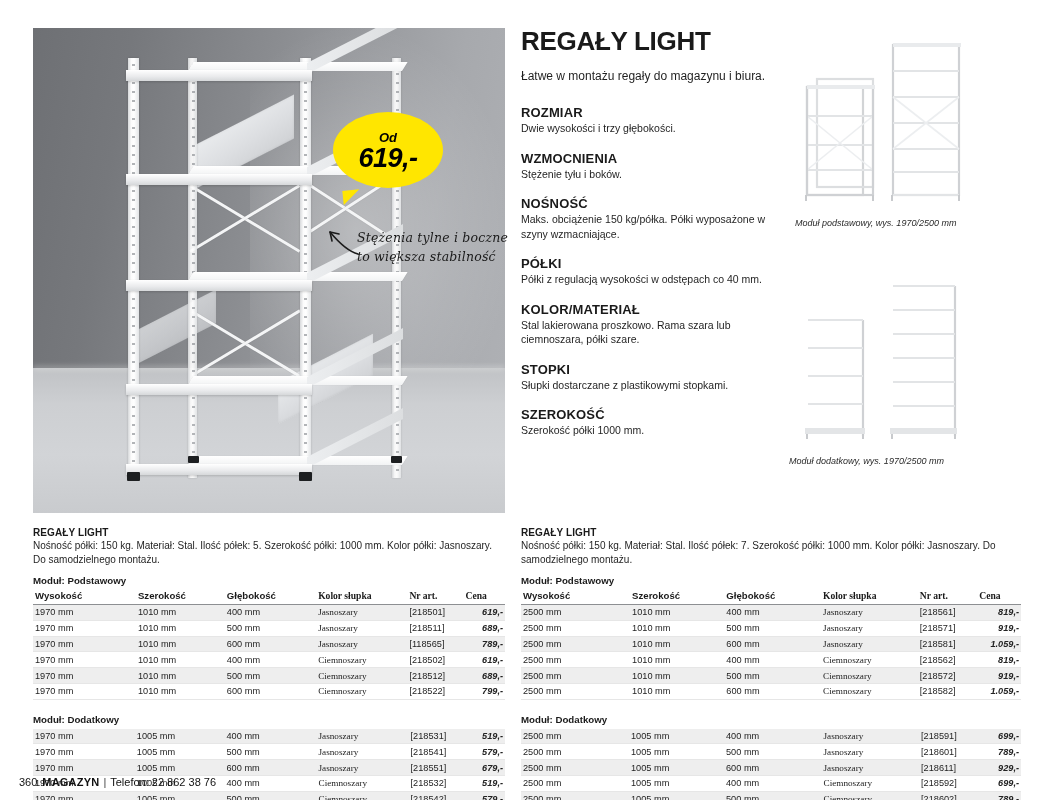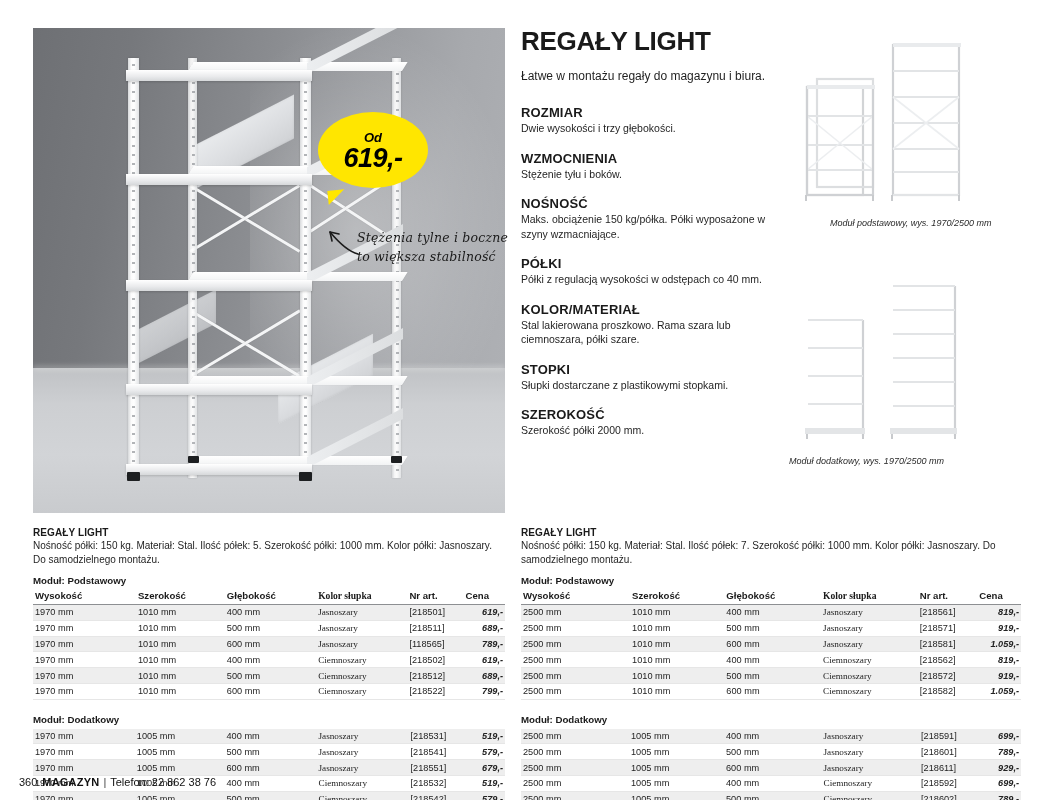--- a/index.html
+++ b/index.html
@@ -130,21 +130,21 @@
     position: absolute;
     width: 13px;
     height: 9px;
     background: #1d1f21;
     border-radius: 1px;
   }
 
   
   .bubble {
     position: absolute;
-    left: 318px;
+    left: 333px;
     top: 112px;
     width: 110px;
     height: 76px;
     background: #ffe600;
     border-radius: 50% / 50%;
     text-align: center;
     z-index: 6;
   }
   .bubble::after {
     content: "";
@@ -239,21 +239,21 @@
   }
   .draw-cap {
     position: absolute;
     font-size: 9px;
     font-style: italic;
     color: #2a2a2a;
     white-space: nowrap;
   }
   .dg1 { left: 795px; top: 30px; width: 235px; height: 190px; }
   .dg2 { left: 795px; top: 278px; width: 235px; height: 175px; }
-  .cap1 { left: 830px; top: 218px; }
+  .cap1 { left: 795px; top: 218px; }
   .cap2 { left: 789px; top: 456px; }
 
   
   .tbl-wrap { position: absolute; }
   .tbl-left  { left: 33px;  top: 527px; width: 472px; }
   .tbl-right { left: 521px; top: 527px; width: 500px; }
 
   .tbl-title {
     font-size: 10px;
     font-weight: bold;
@@ -295,21 +295,21 @@
   }
   table.grid tbody tr:nth-child(odd) td { background: #eeeeee; }
   table.grid tbody tr:nth-child(even) td { background: #ffffff; }
 
   .c-h  { width: 22%; padding-left: 2px !important; }
   .c-w  { width: 19%; }
   .c-d  { width: 19.5%; }
   .c-c  { width: 19.5%; font-family: Liberation Serif, serif; }
   .c-n  { width: 12%; text-align: left; }
   .c-p  { width: 8%;  text-align: right; padding-right: 2px !important; }
-  th.c-n, th.c-p { text-align: right; }
+  th.c-n, th.c-p { text-align: right; font-family: Liberation Serif, serif; }
   td.c-p {
     font-weight: bold;
     font-style: italic;
     color: #000;
   }
   td.c-n { color: #3a3a3a; }
 
   
   table.grid.noheader { margin-top: 0; }
 
@@ -418,21 +418,21 @@
       <div class="block">
         <h3>KOLOR/MATERIAŁ</h3>
         <p>Stal lakierowana proszkowo. Rama szara lub ciemnoszara, półki szare.</p>
       </div>
       <div class="block">
         <h3>STOPKI</h3>
         <p>Słupki dostarczane z plastikowymi stopkami.</p>
       </div>
       <div class="block">
         <h3>SZEROKOŚĆ</h3>
-        <p>Szerokość półki 2000 mm.</p>
+        <p>Szerokość półki 1000 mm.</p>
       </div>
     </div>
 </div>
 
 <svg class="draw dg1" viewBox="0 0 235 190">
   <g stroke="#d2d4d6" stroke-width="2.2" fill="none">
 
     <rect x="12" y="57" width="56" height="108"></rect>
     <rect x="12" y="57" width="56" height="108" transform="translate(10,-8)" stroke="#dcdee0"></rect>
     <path d="M12 57 H78 M12 86 H78 M12 115 H78 M12 140 H78 M12 165 H78" stroke="#e2e4e6"></path>

